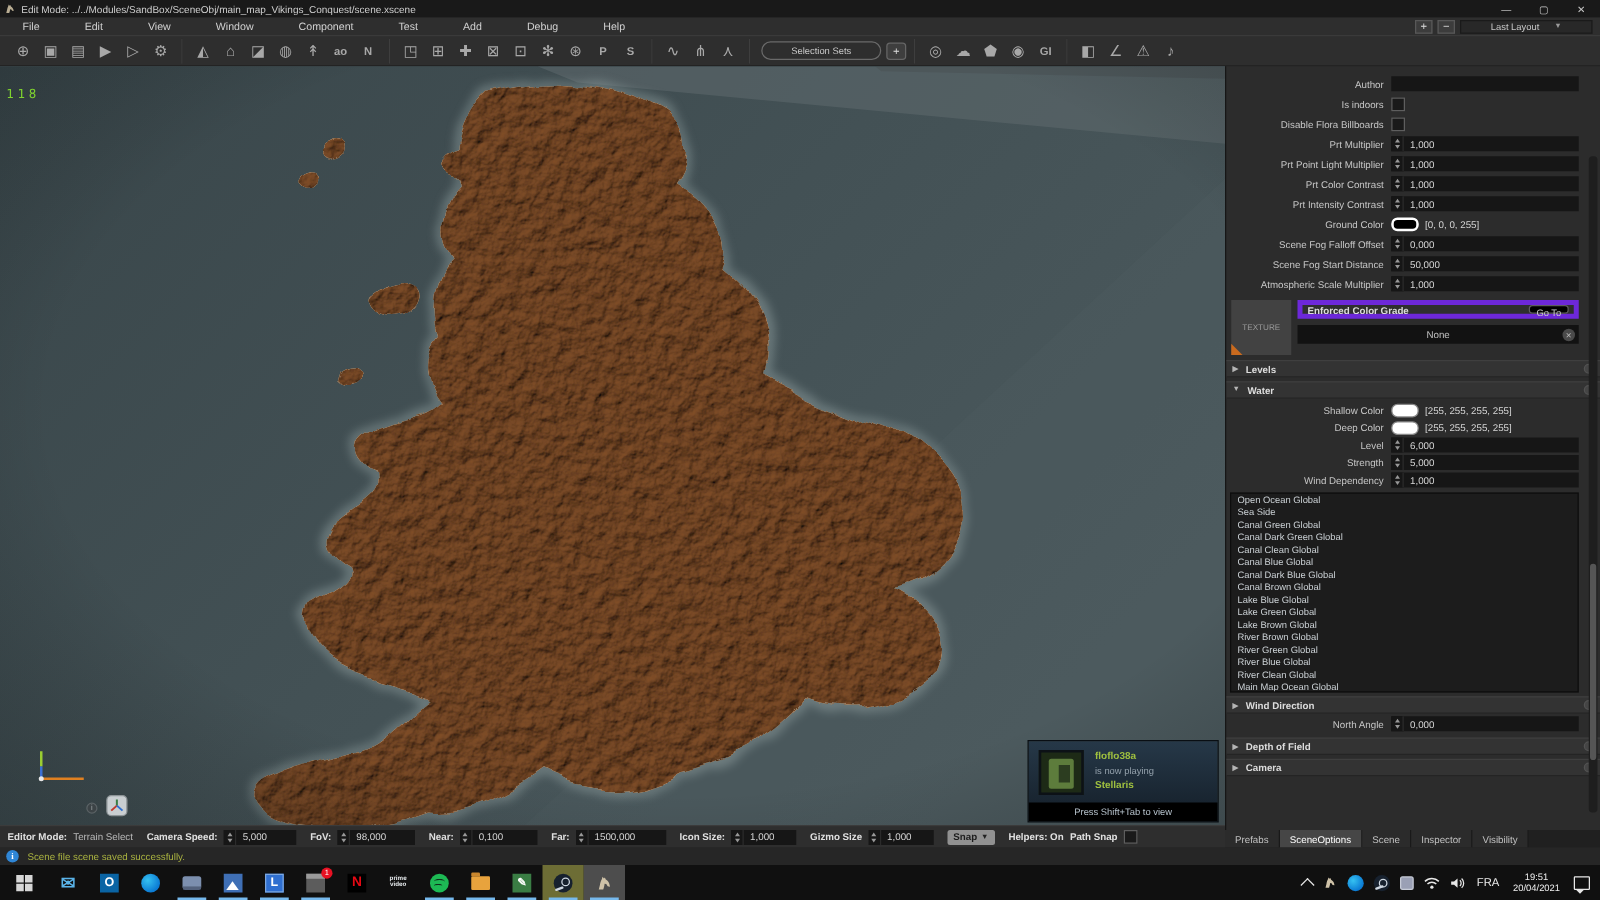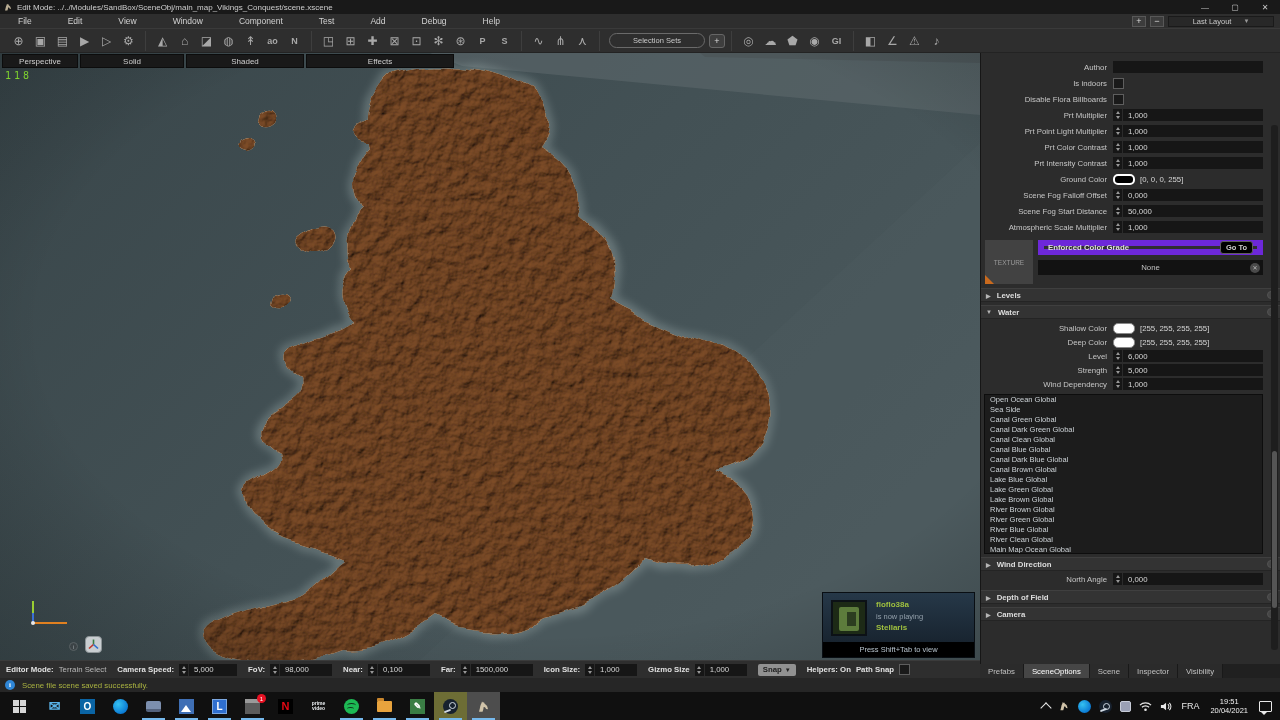--- a/index.html
+++ b/index.html
@@ -67,22 +67,22 @@
   .swatch{width:22px;height:11px;border-radius:5px}
   .sw-dark{background:#000;border:2px solid #fff}
   .sw-light{background:#fff;border:1px solid #888}
   .swval{color:#d6d6d6;font-size:7.8px;margin-left:5px}
   .toggle{width:13px;height:13px;background:#3d3d3d;border:1px solid #6a6a6a;border-radius:2px;display:flex;align-items:center;justify-content:center}
   .toggle i{width:7px;height:7px;background:#1c1c1c}
   .texblock{display:flex;margin:5px 17px 4px 4px;gap:5px;height:44px}
   .texthumb{width:48px;height:44px;background:#424242;position:relative;display:flex;align-items:center;justify-content:center;color:#9a9a9a;font-size:6.5px}
   .texthumb::after{content:"";position:absolute;left:0;bottom:0;border-left:9px solid #c96a1e;border-top:9px solid transparent}
   .texrows{flex:1;display:flex;flex-direction:column;gap:5px}
-  .texname{height:15px;background:#2f2f2f;border:6px solid #6d28d9;display:flex;align-items:center;font-weight:bold;color:#ddd;font-size:7.8px;padding:0 4px}
-  .gotobtn{margin-left:auto;background:#000000;border:1px solid #5e5e5e;border-radius:3px;font-size:7.5px;color:#ccc;padding:1px 5px;font-weight:bold}
+  .texname{height:15px;background:#2f2f2f;border:4px solid #6d28d9;display:flex;font-weight:bold;color:#ddd;font-size:7.8px;padding:0 4px}
+  .gotobtn{margin-left:auto;background:#000000;border:1px solid #5e5e5e;border-radius:3px;font-size:7.5px;color:#ccc;padding:1px 5px;font-weight:normal}
   .texval{height:15px;background:#121212;display:flex;align-items:center;justify-content:center;color:#c0c0c0;font-size:7.8px;position:relative}
   .clearx{position:absolute;right:3px;width:10px;height:10px;border-radius:50%;background:#4a4a4a;color:#bbb;font-size:6px;display:flex;align-items:center;justify-content:center}
   .sect{height:14px;background:#333;border-top:1px solid #3f3f3f;border-bottom:1px solid #242424;display:flex;align-items:center;padding:0 5px;margin-top:3px;font-size:7.8px;font-weight:bold;color:#ddd;gap:6px}
   .sect .arr{color:#b5b5b5;font-size:6px}
   .sect .dot{margin-left:auto;width:8px;height:8px;border-radius:50%;background:#454545;border:1px solid #525252}
   .wlist{margin:3px 17px 2px 3px;height:160px;background:#1c1c1c;border:1px solid #0d0d0d;overflow:hidden}
   .witem{height:10px;line-height:10px;padding-left:5px;color:#ccd2d6;font-size:7.5px;white-space:nowrap}
   .pscroll{position:absolute;right:2px;top:72px;bottom:14px;width:7px;background:#1e1e1e;border-radius:3px}
   .pthumb{position:absolute;left:1px;right:1px;top:62%;height:30%;background:#555;border-radius:3px}
   .ptabs{left:980px;top:664px;width:300px;height:14px;background:#202020;display:flex}
@@ -269,26 +269,20 @@
     </g>
     <rect x="0" y="0" width="980" height="607" fill="url(#vign)"></rect>
     <g>
       <line x1="33" y1="570" x2="33" y2="560" stroke="#3b6fd4" stroke-width="2"></line>
       <line x1="33" y1="560" x2="33" y2="548" stroke="#9acd32" stroke-width="2"></line>
       <line x1="33" y1="570" x2="67" y2="570" stroke="#e08020" stroke-width="2"></line>
       <circle cx="33" cy="570" r="2" fill="#e8e8e8"></circle>
     </g>
   </svg>
 
-  <div class="vtabs">
-    <span class="vtab" style="width:76px">Perspective</span>
-    <span class="vtab" style="width:104px">Solid</span>
-    <span class="vtab" style="width:118px">Shaded</span>
-    <span class="vtab" style="width:148px">Effects</span>
-  </div>
   <span class="fps">118</span>
 
   <span class="infodot">i</span>
   <span class="walkbtn">
     <svg width="13" height="13" viewBox="0 0 13 13">
       <line x1="6.5" y1="6.5" x2="6.5" y2="1.5" stroke="#3a7d44" stroke-width="1.6"></line>
       <line x1="6.5" y1="6.5" x2="2" y2="10.5" stroke="#c0392b" stroke-width="1.6"></line>
       <line x1="6.5" y1="6.5" x2="11" y2="10.5" stroke="#2e6fd0" stroke-width="1.6"></line>
     </svg>
   </span>

